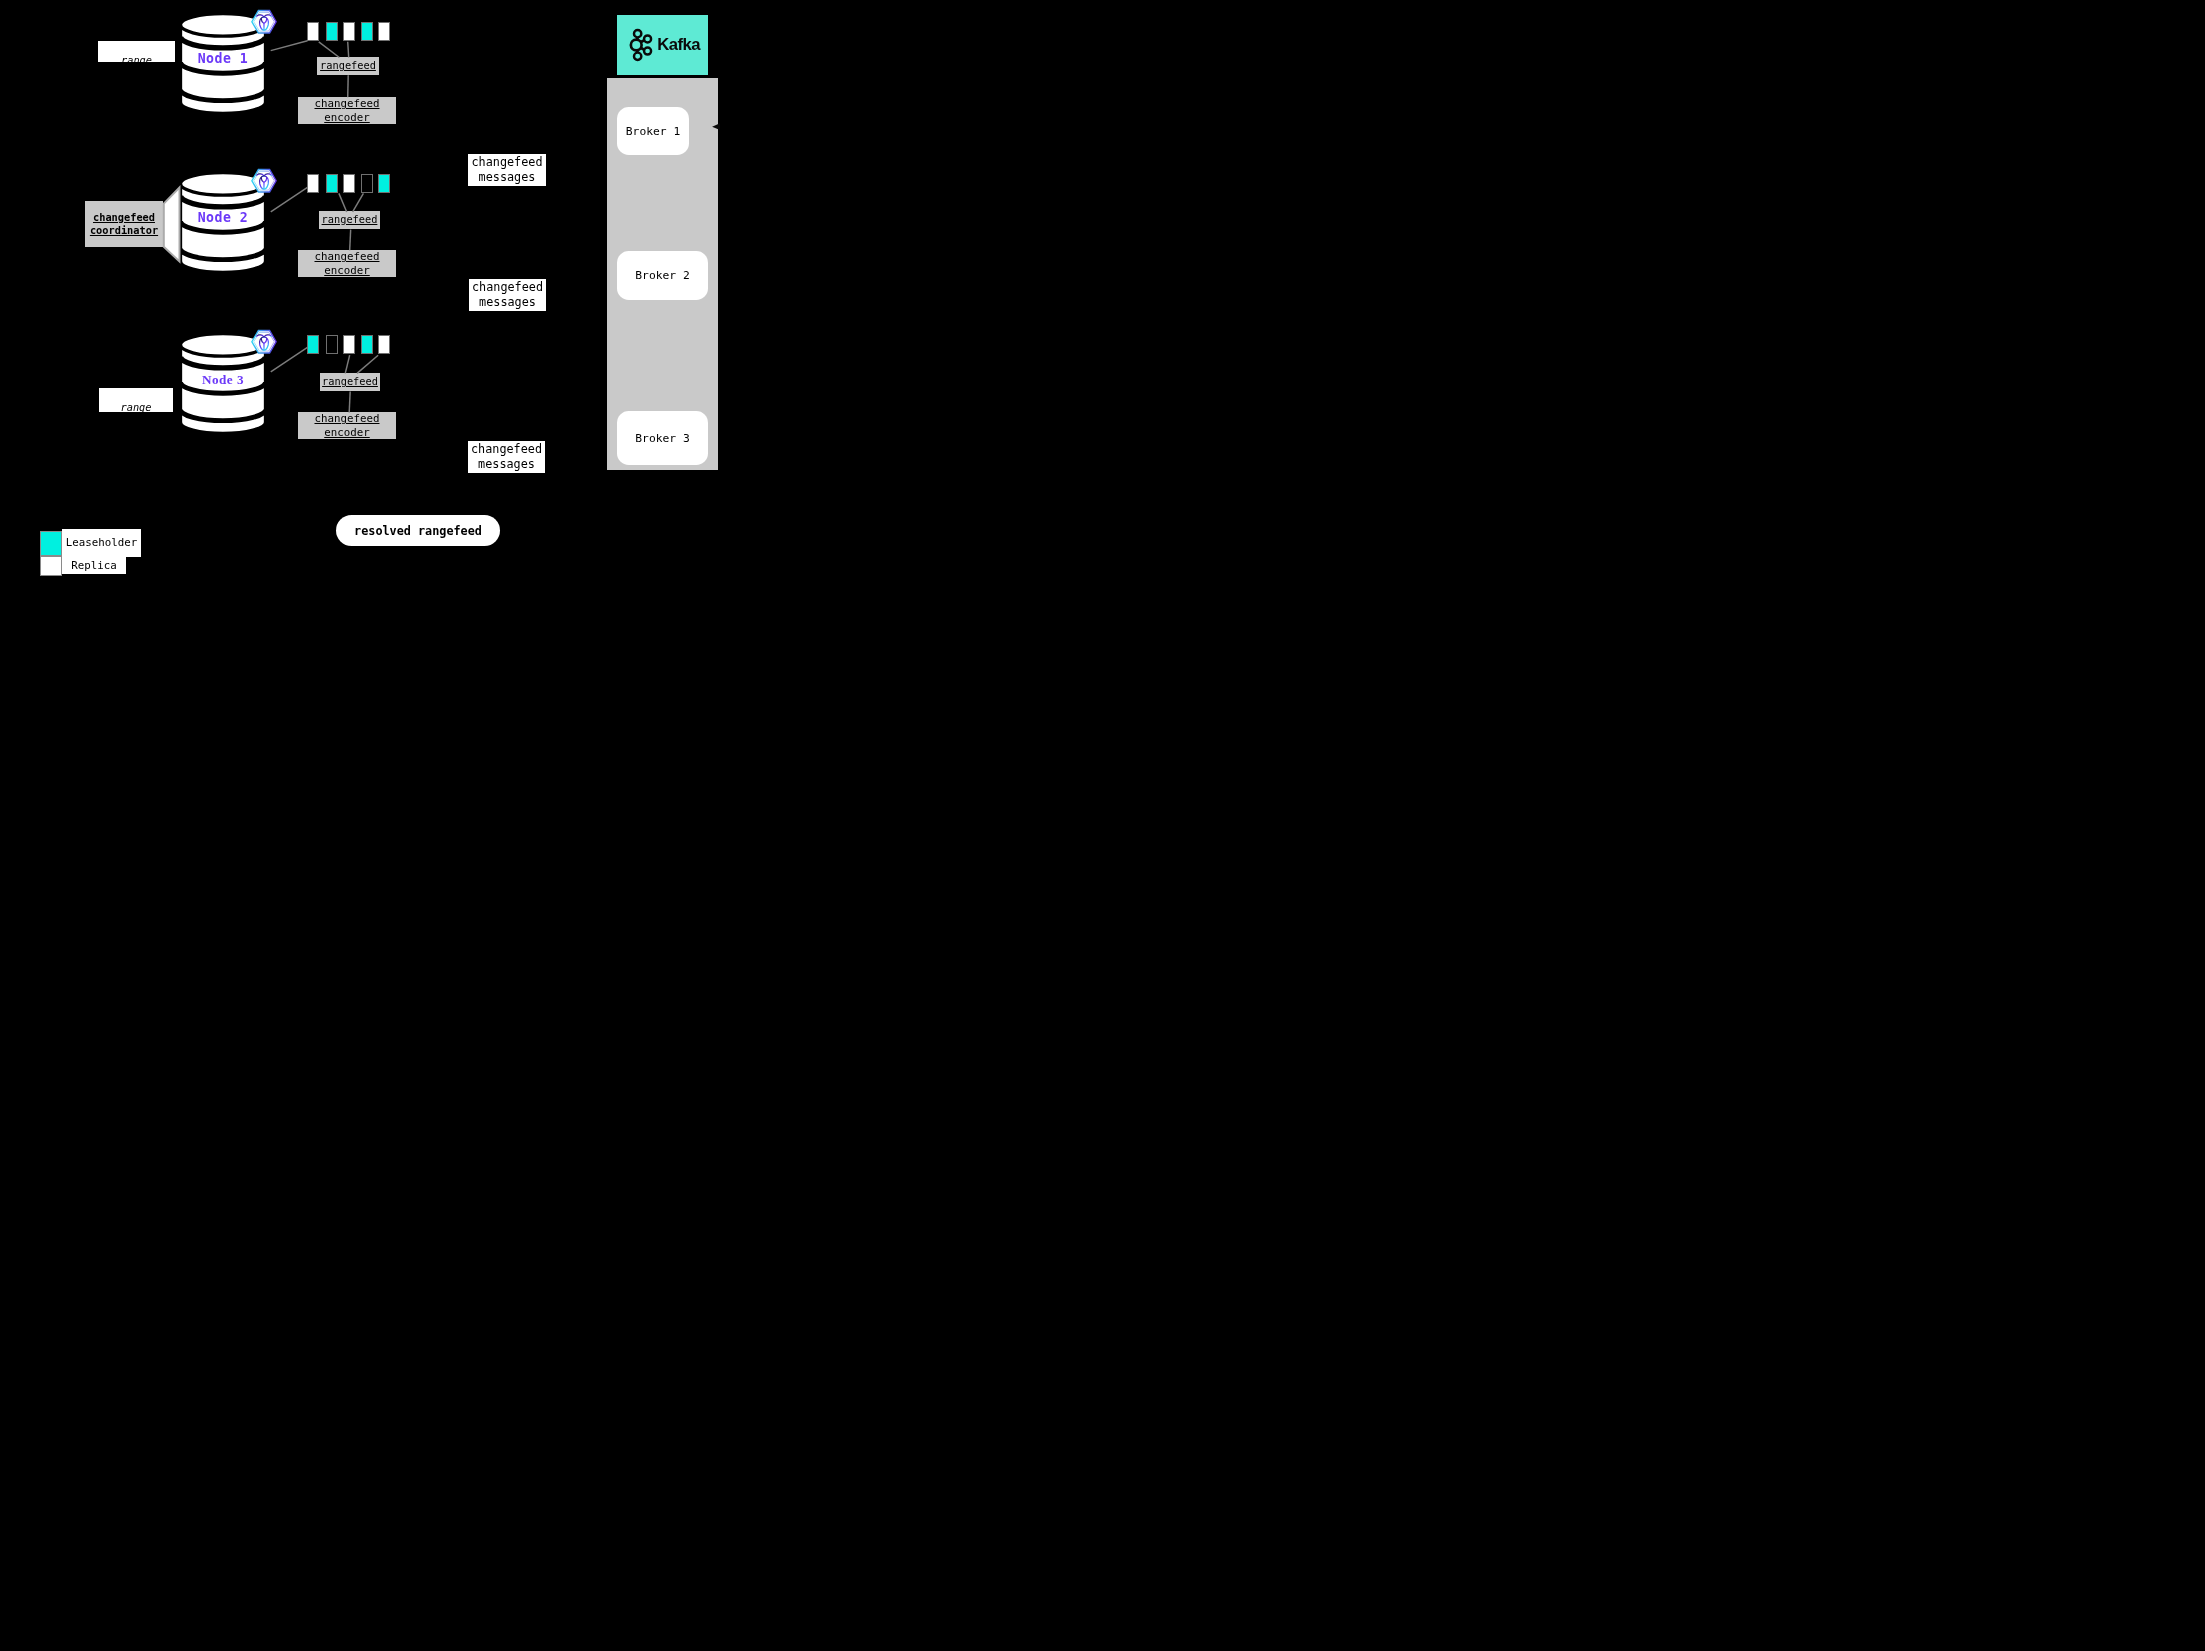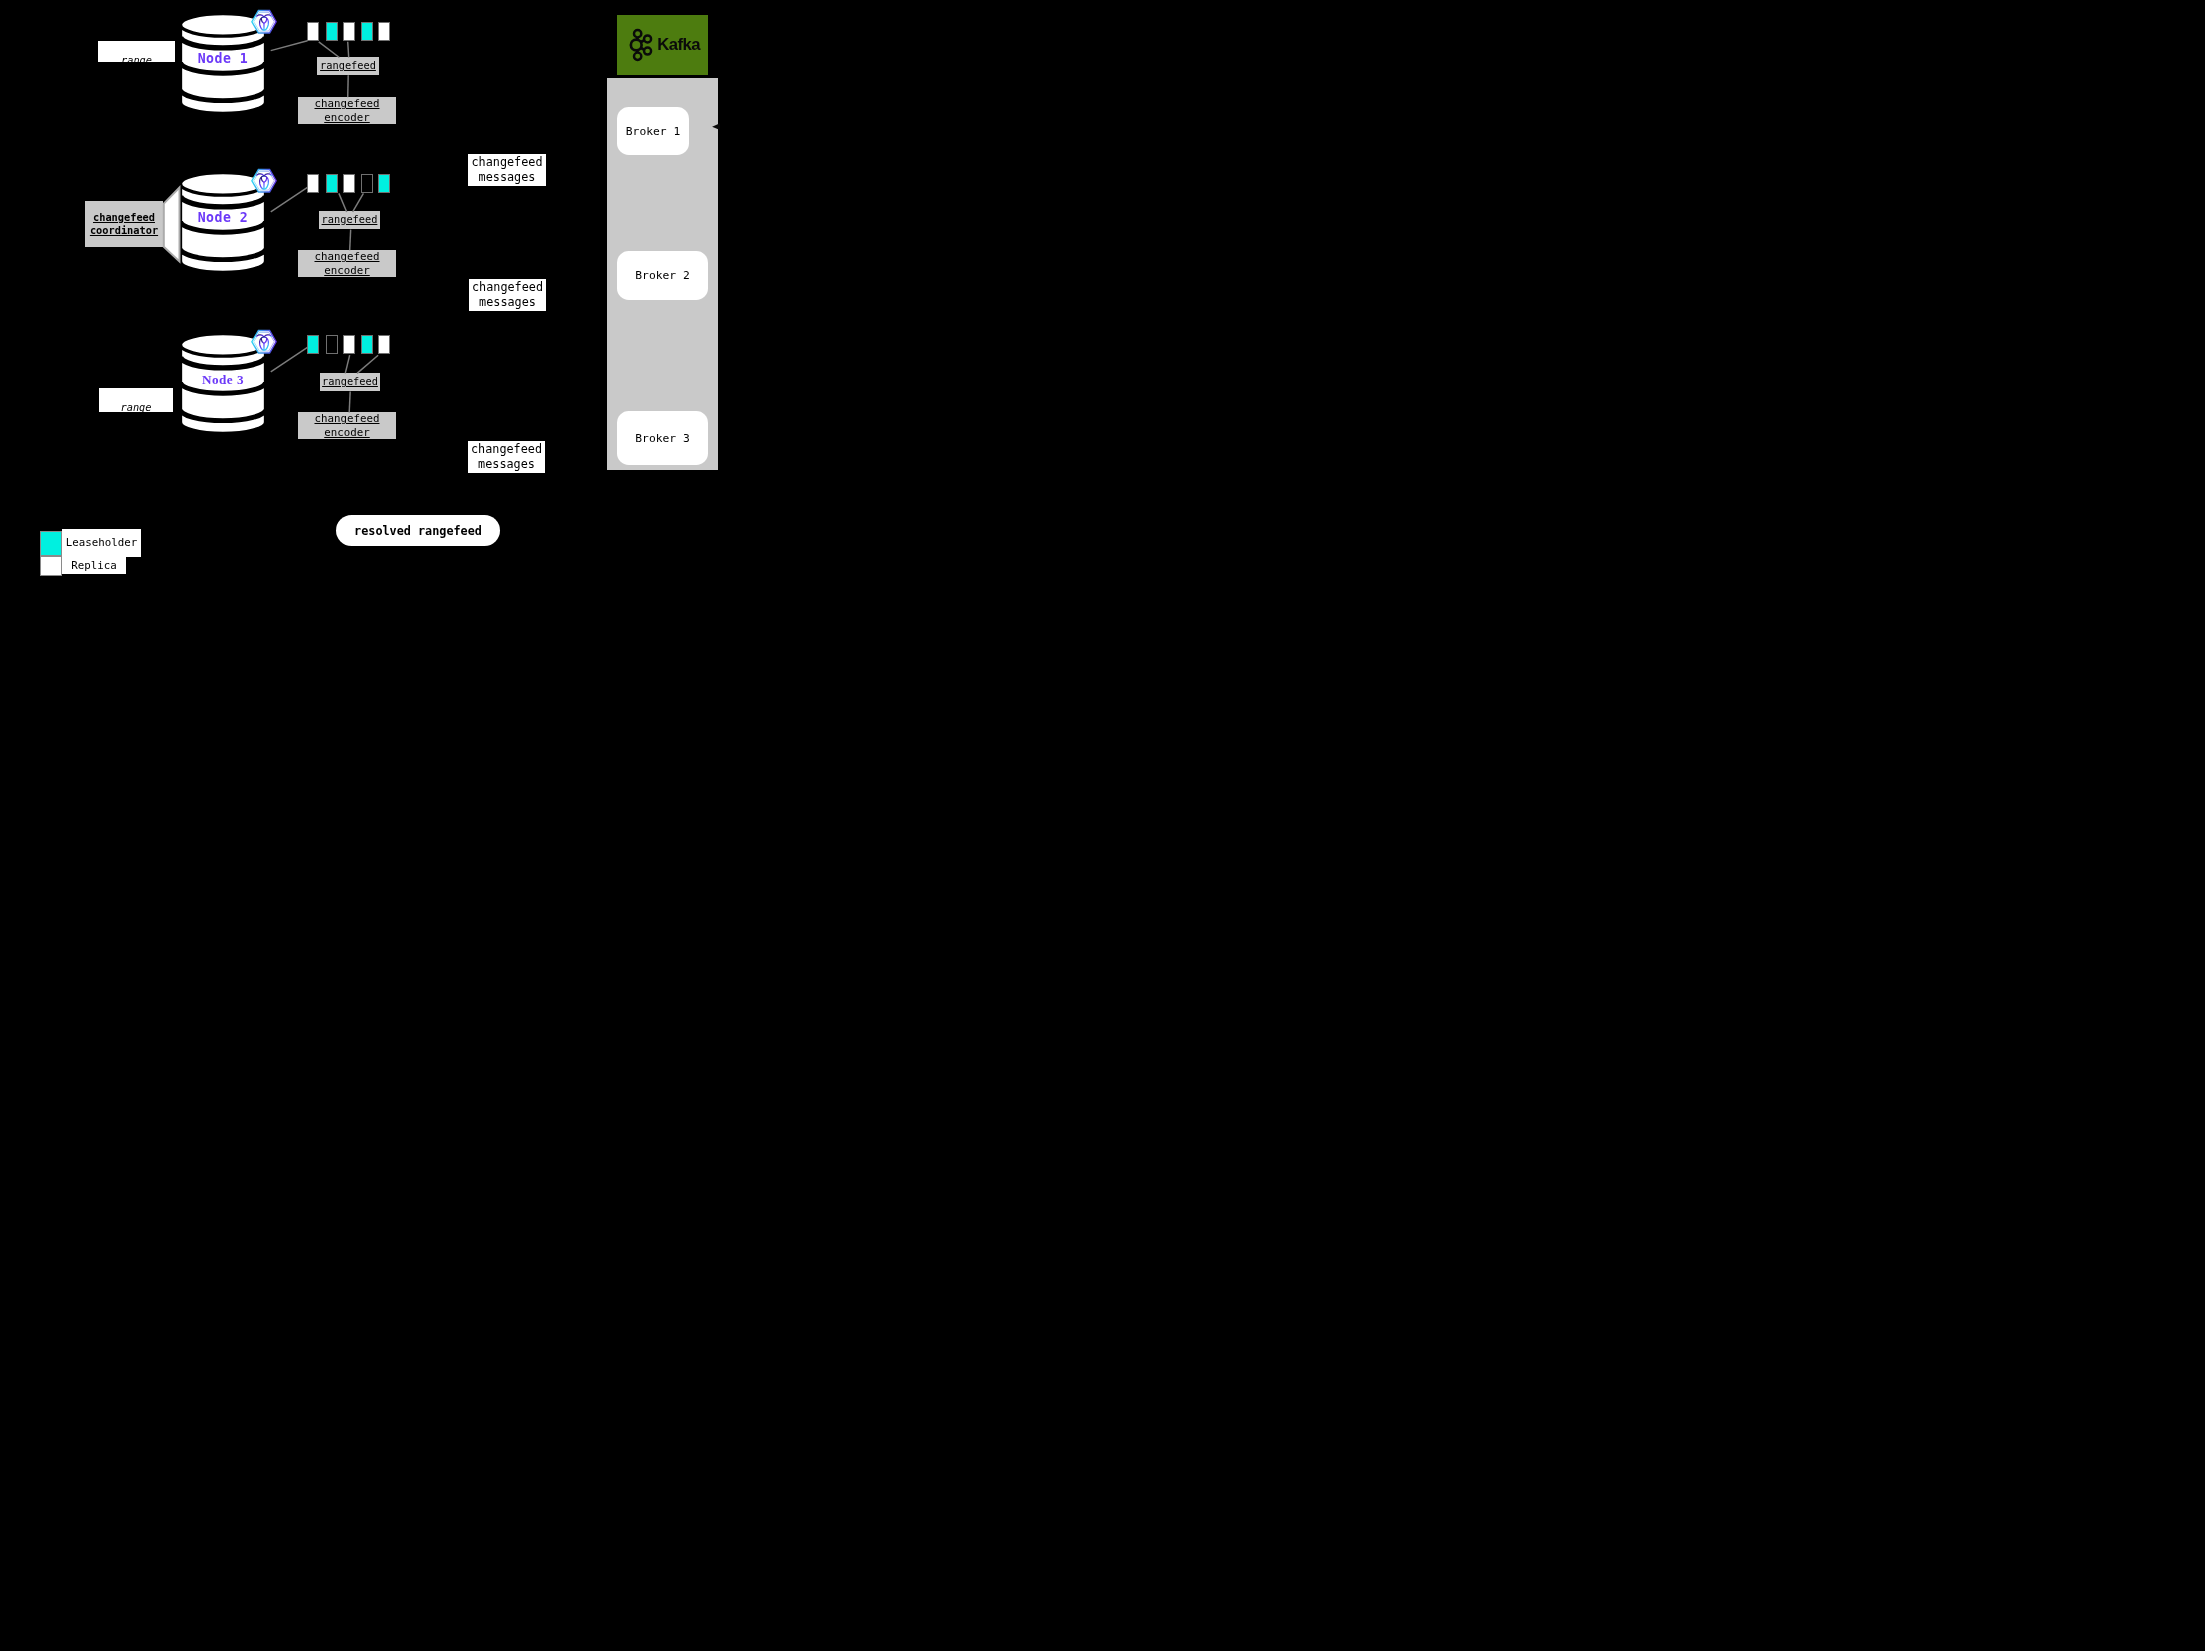--- a/index.html
+++ b/index.html
@@ -19,21 +19,21 @@
               font-weight:bold;font-size:13.2px;letter-spacing:0.5px;}
   .sq{position:absolute;width:12.3px;height:19px;border:1.5px solid var(--sqborder,#707070);}
   .sq-leaseholder{background:var(--teal,#00F0E0);}
   .sq-replica{background:#fff;}
   .sq-empty{background:transparent;}
   .panel{background:var(--panelgray,#C9C9C9);}
   .broker{background:#fff;border-radius:11.8px;color:#000;display:flex;align-items:center;
           justify-content:center;font-size:11.3px;}
   .pill{background:#fff;border-radius:15.7px;color:#000;display:flex;align-items:center;
         justify-content:center;font-size:11.8px;font-weight:bold;}
-  .kafkabox{background:#4d7c0f;display:flex;align-items:center;justify-content:flex-start;
+  .kafkabox{background:#5eead4;display:flex;align-items:center;justify-content:flex-start;
             padding-left:9.8px;}
   .kafka-word{font-family:"Liberation Sans",sans-serif;font-weight:bold;font-size:16.7px;
               color:#0a0a0a;letter-spacing:-0.5px;margin-left:2px;}
   .legend-label{font-size:10.8px;}
   svg{display:block;}
 </style>
 </head>
 <body>
 
 <div id="canvas">

